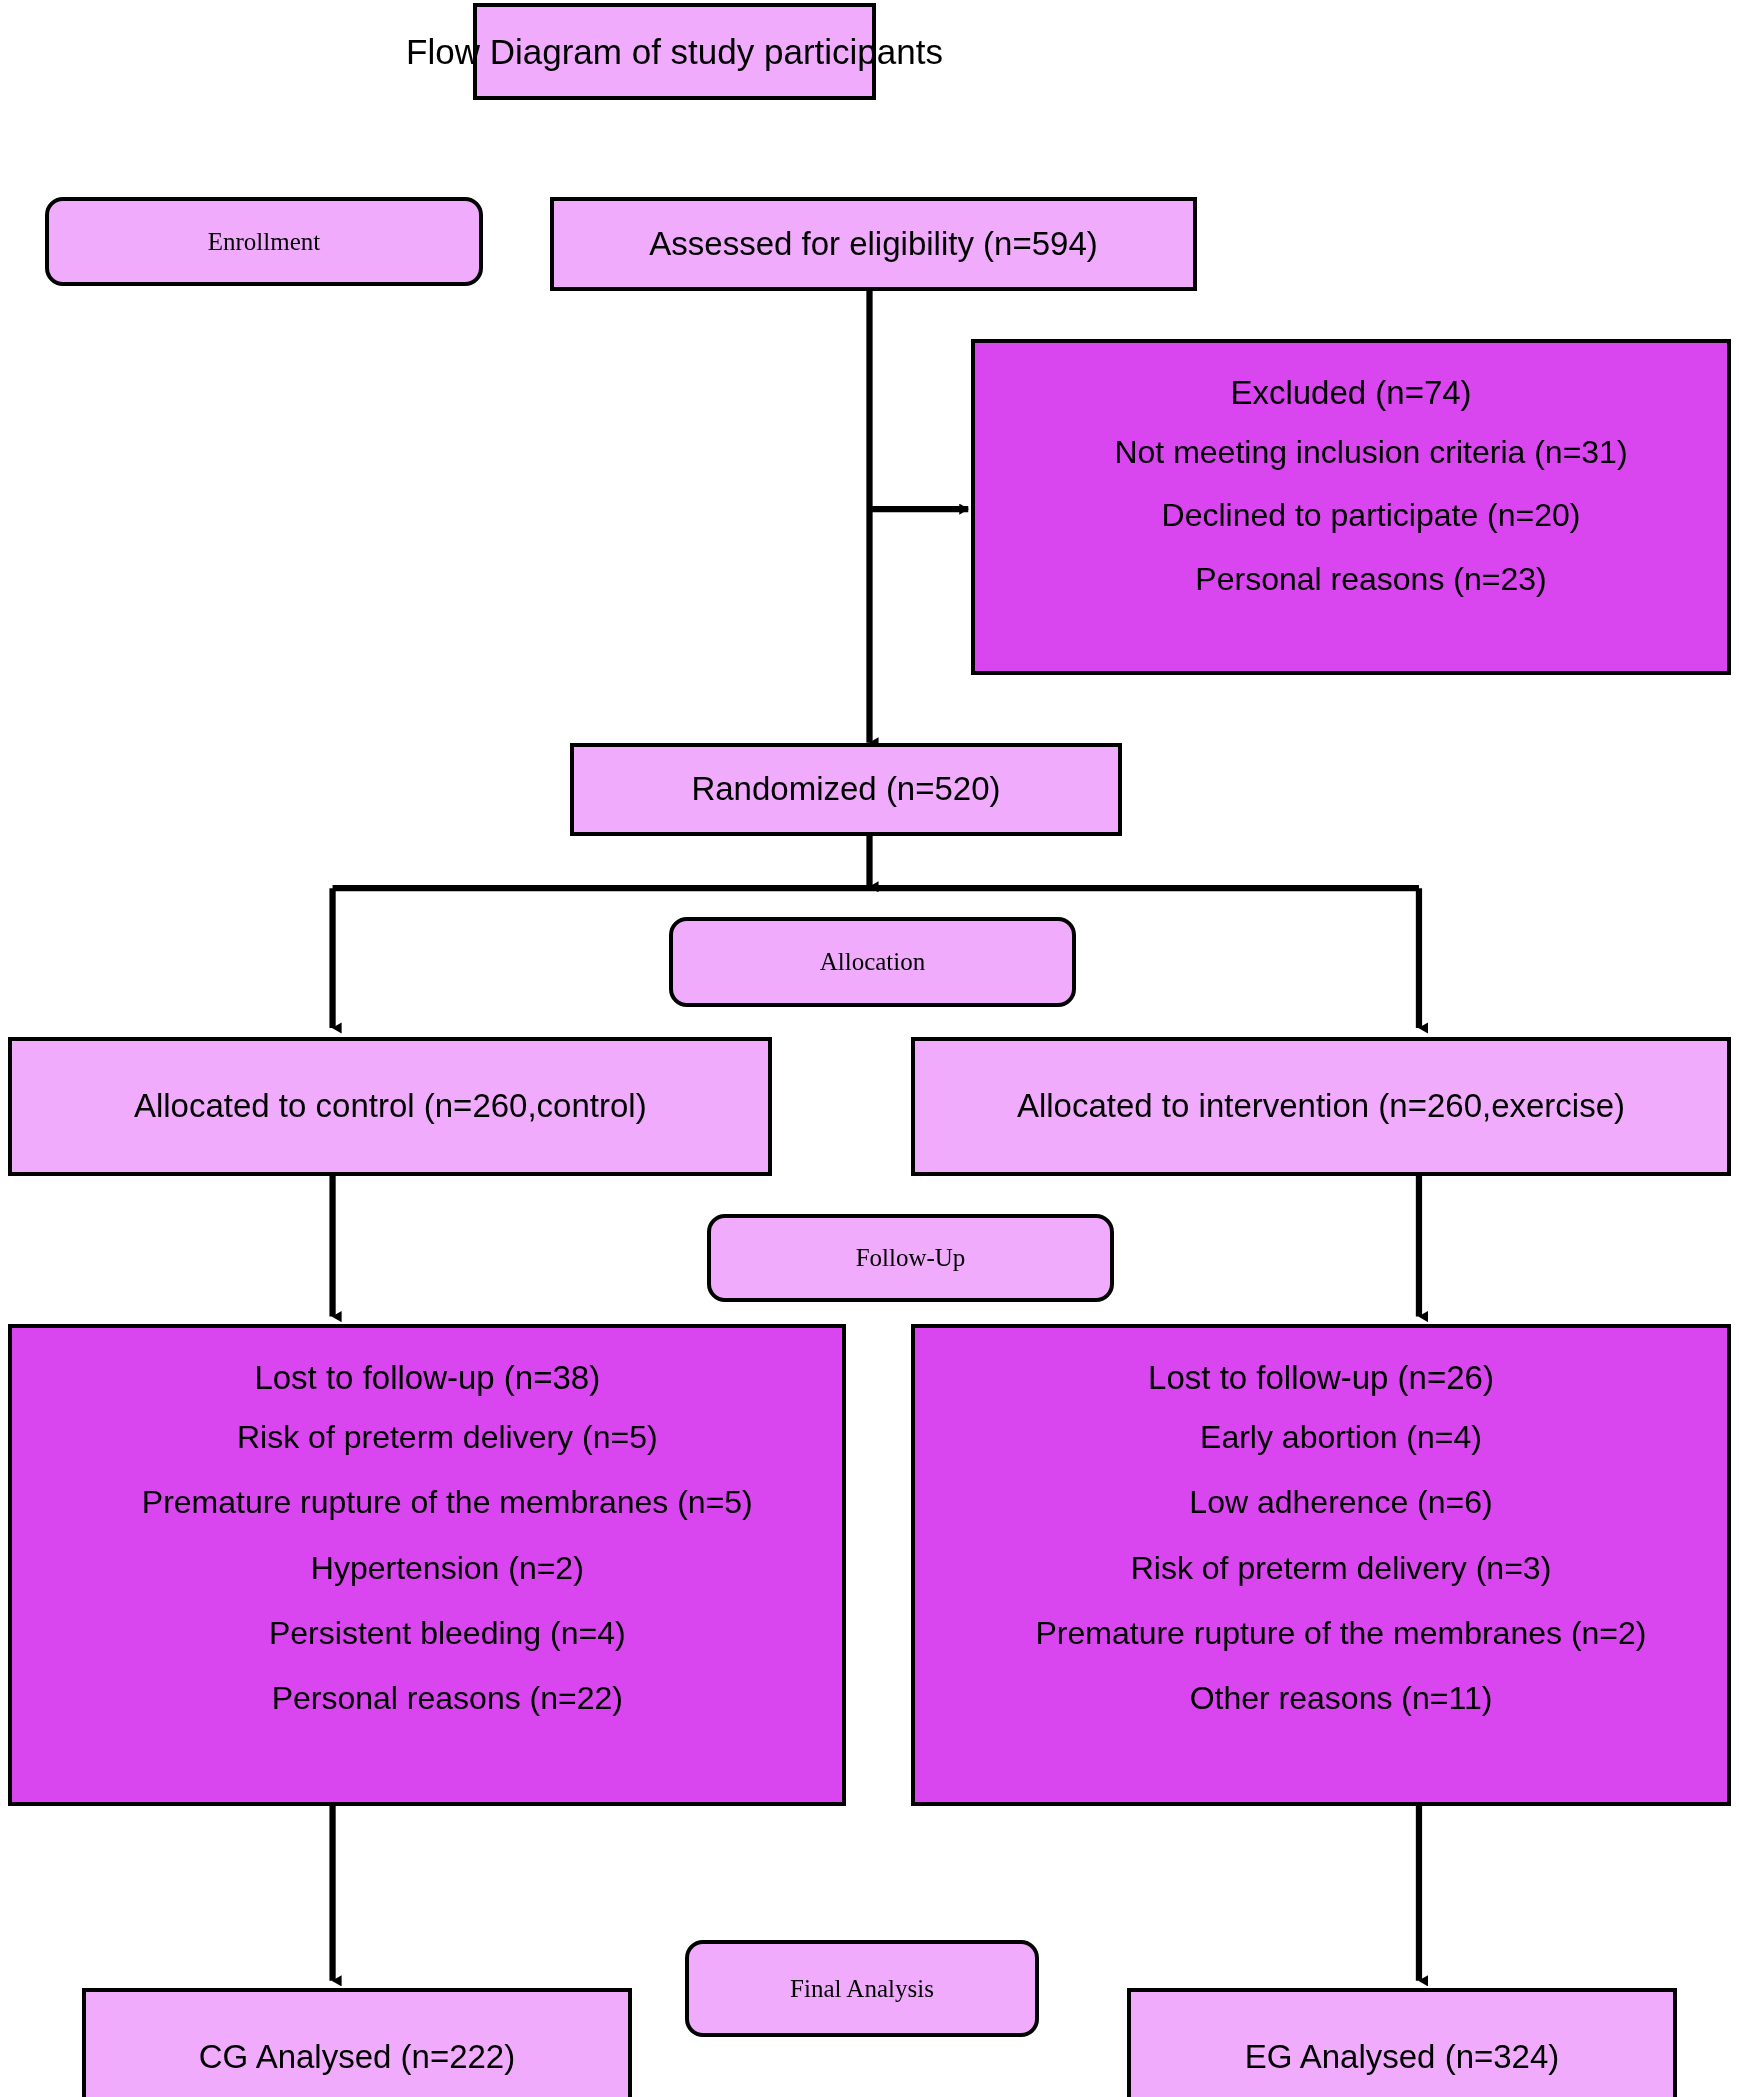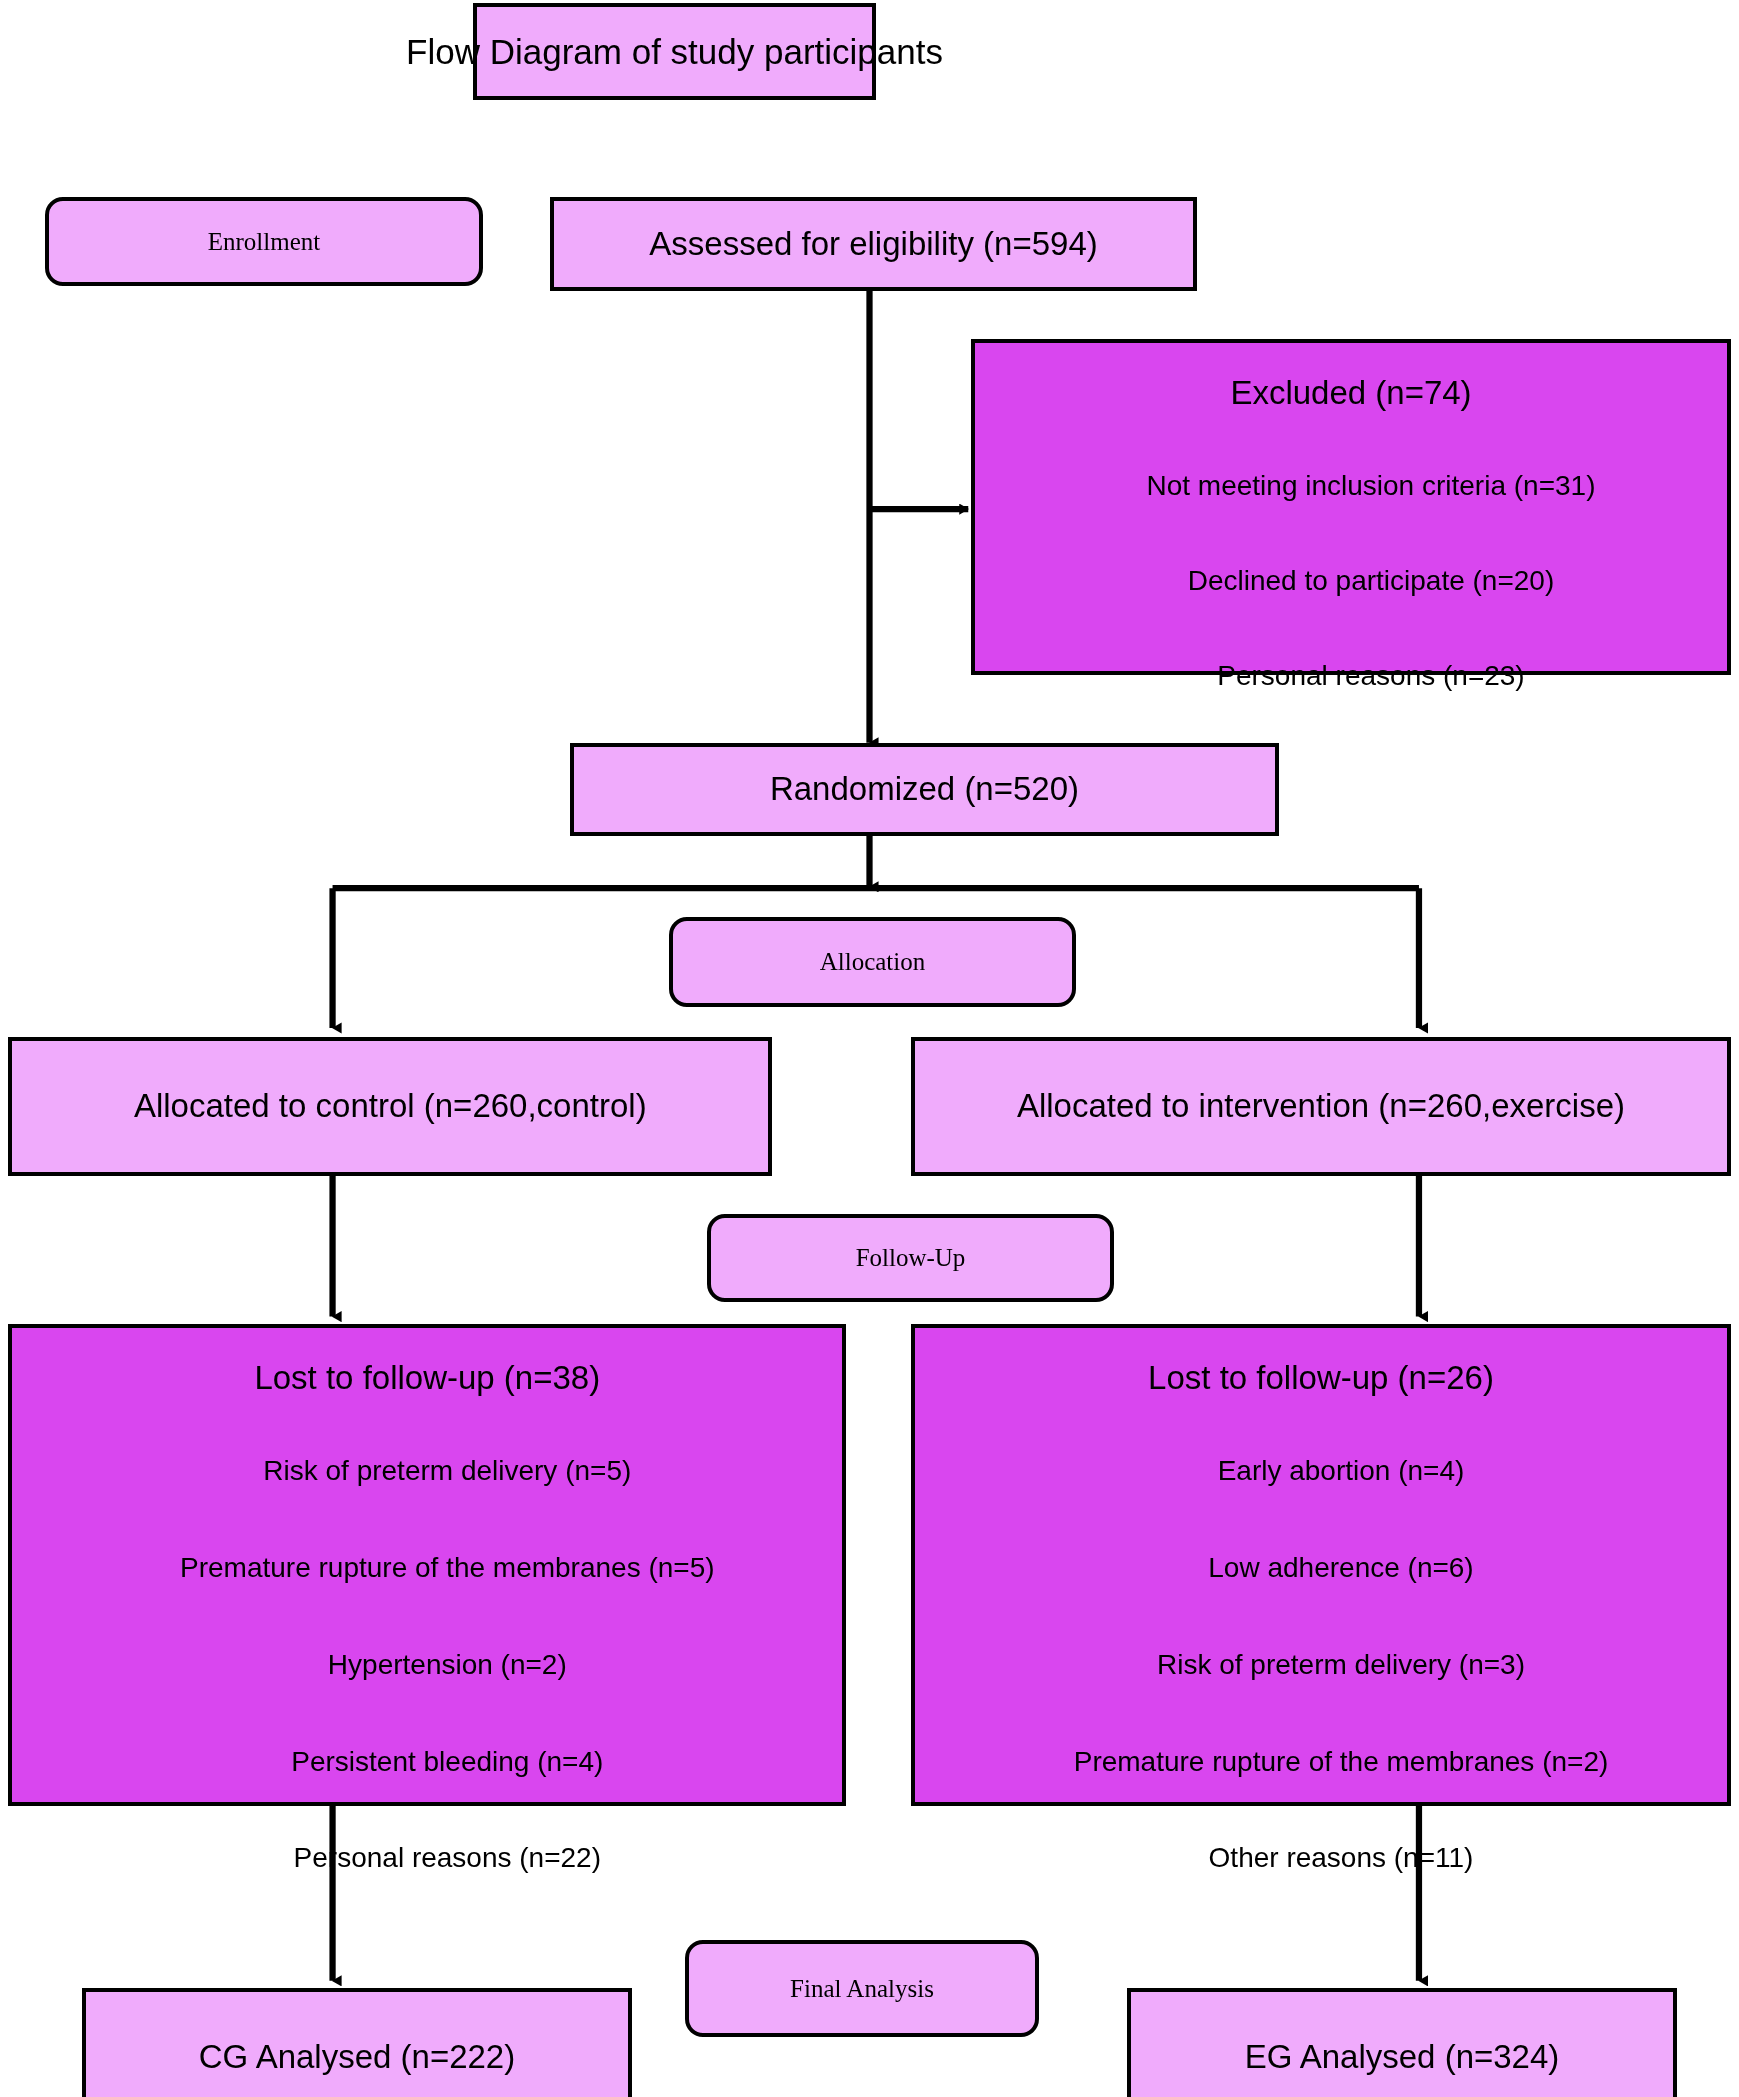--- a/index.html
+++ b/index.html
@@ -78,36 +78,35 @@
     white-space: pre;
   }
   .listbox ul {
     list-style: none;
     margin: 0;
     padding: 0 0 0 40px;
     display: flex;
     flex-direction: column;
   }
   .listbox li {
-    font-size: 28px;
+    font-size: 32px;
     line-height: 1.1;
     white-space: pre;
-    margin-top: 36px;
   }
   .listbox.gap-excluded li { margin-bottom: 28px; }
   .listbox.gap-excluded li:last-child { margin-bottom: 0; }
   .listbox.gap-followup li { margin-bottom: 30px; }
   .listbox.gap-followup li:last-child { margin-bottom: 0; }
 
   
   #title-box        { left: 473px;  top: 2.8px;    width: 403px;  height: 97px; }
   #enrollment-stage { left: 45px;   top: 197px;  width: 438px;  height: 89px; }
   #assessed-box     { left: 550px;  top: 197px;  width: 647px;  height: 94px; }
   #excluded-box     { left: 971px; top: 339px;  width: 760px; height: 336px; }
-  #randomized-box   { left: 570px;  top: 743px; width: 709px;  height: 93px; }
+  #randomized-box   { left: 570px;  top: 743px; width: 552px;  height: 93px; }
   #allocation-stage { left: 669px;  top: 917px; width: 407px;  height: 90px; }
   #alloc-control    { left: 8.3px;   top: 1037px; width: 764px; height: 139px; }
   #alloc-interv     { left: 911px; top: 1037px; width: 820px; height: 139px; }
   #followup-stage   { left: 707px;  top: 1214px; width: 407px;  height: 88px; }
   #lost-control     { left: 8.3px;   top: 1324px; width: 838px; height: 482px; }
   #lost-interv      { left: 911px; top: 1324px; width: 820px; height: 482px; }
   #final-stage      { left: 685px;  top: 1940px; width: 354px;  height: 97px; }
   #cg-analysed      { left: 82px;  top: 1988px; width: 550px;  height: 139px; }
   #eg-analysed      { left: 1127px; top: 1988px; width: 550px;  height: 139px; }
 </style>

